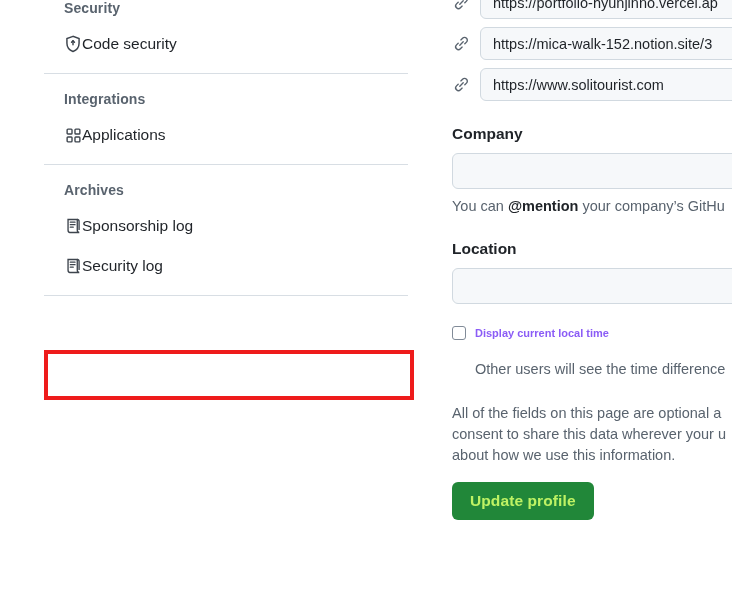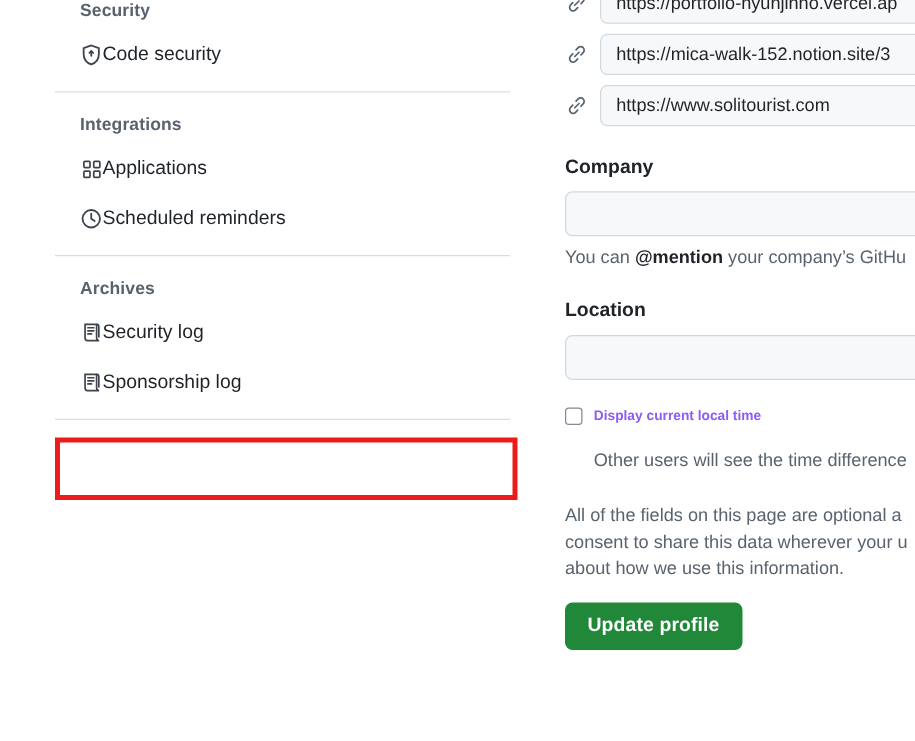--- a/index.html
+++ b/index.html
@@ -200,21 +200,21 @@
   .disclaimer-line { white-space: nowrap; display: block; }
 
   .primary-button {
     margin-top: 16px;
     display: inline-flex;
     align-items: center;
     justify-content: center;
     height: 38px;
     padding: 0 18px;
     background: #218739;
-    color: #ffffff;
+    color: #bef264;
     border: none;
     border-radius: 6px;
     font-family: "Liberation Sans", sans-serif;
     font-size: 15.5px;
     font-weight: 700;
     cursor: pointer;
     letter-spacing: 0.1px;
   }
 </style>
 </head>
@@ -246,54 +246,45 @@
         <span class="nav-icon">
           <svg width="17" height="17" viewBox="0 0 16 16" fill="none" stroke="currentColor" stroke-width="1.3">
             <rect x="2" y="2" width="4.6" height="4.6" rx="0.8"></rect>
             <rect x="9.4" y="2" width="4.6" height="4.6" rx="0.8"></rect>
             <rect x="2" y="9.4" width="4.6" height="4.6" rx="0.8"></rect>
             <rect x="9.4" y="9.4" width="4.6" height="4.6" rx="0.8"></rect>
           </svg>
         </span>
         <span class="nav-label">Applications</span>
       </a>
-      <a class="nav-item">
-        <span class="nav-icon">
-          <svg width="18" height="18" viewBox="0 0 16 16" fill="none" stroke="currentColor" stroke-width="1.3">
-            <circle cx="8" cy="8" r="6.2"></circle>
-            <path d="M8 4.4V8l2.4 1.6" stroke-linecap="round" stroke-linejoin="round"></path>
-          </svg>
-        </span>
-        <span class="nav-label">Scheduled reminders</span>
-      </a>
     </div>
 
     <div class="divider"></div>
 
     <div class="nav-section">
       <div class="section-heading">Archives</div>
       <a class="nav-item">
         <span class="nav-icon">
           <svg width="18" height="18" viewBox="0 0 16 16" fill="none" stroke="currentColor" stroke-width="1.2">
             <path d="M3.6 2.2h8.2v9.4c0 1.3.7 2.2 1.8 2.2H5.2c-1.1 0-1.6-.9-1.6-2.2V2.2Z"></path>
             <path d="M11.8 2.2c1 0 1.6.7 1.6 1.8v7.6"></path>
             <path d="M5.6 4.6h4.2M5.6 6.8h4.2M5.6 9h2.6" stroke-linecap="round"></path>
           </svg>
         </span>
-        <span class="nav-label">Security log</span>
+        <span class="nav-label">Sponsorship log</span>
       </a>
       <a class="nav-item">
         <span class="nav-icon">
           <svg width="18" height="18" viewBox="0 0 16 16" fill="none" stroke="currentColor" stroke-width="1.2">
             <path d="M3.6 2.2h8.2v9.4c0 1.3.7 2.2 1.8 2.2H5.2c-1.1 0-1.6-.9-1.6-2.2V2.2Z"></path>
             <path d="M11.8 2.2c1 0 1.6.7 1.6 1.8v7.6"></path>
             <path d="M5.6 4.6h4.2M5.6 6.8h4.2M5.6 9h2.6" stroke-linecap="round"></path>
           </svg>
         </span>
-        <span class="nav-label">Sponsorship log</span>
+        <span class="nav-label">Security log</span>
       </a>
     </div>
 
     <div class="divider"></div>
 
   </nav>
 
   <div class="highlight-box"></div>
 
   <div class="content">

